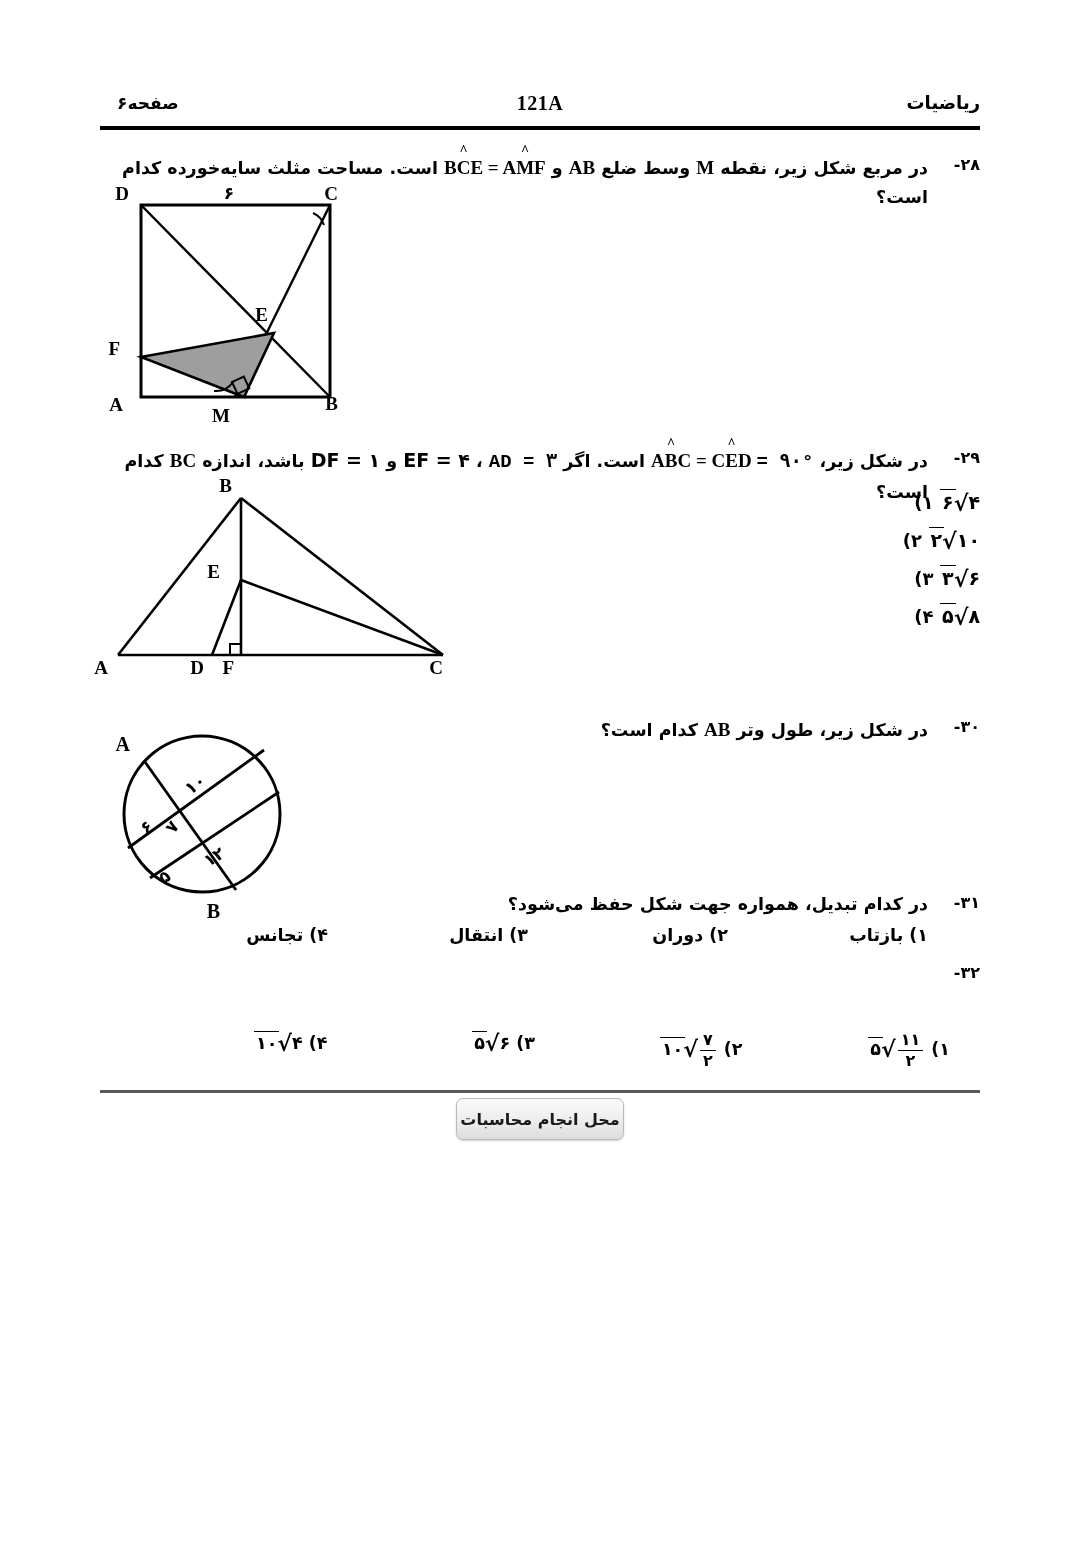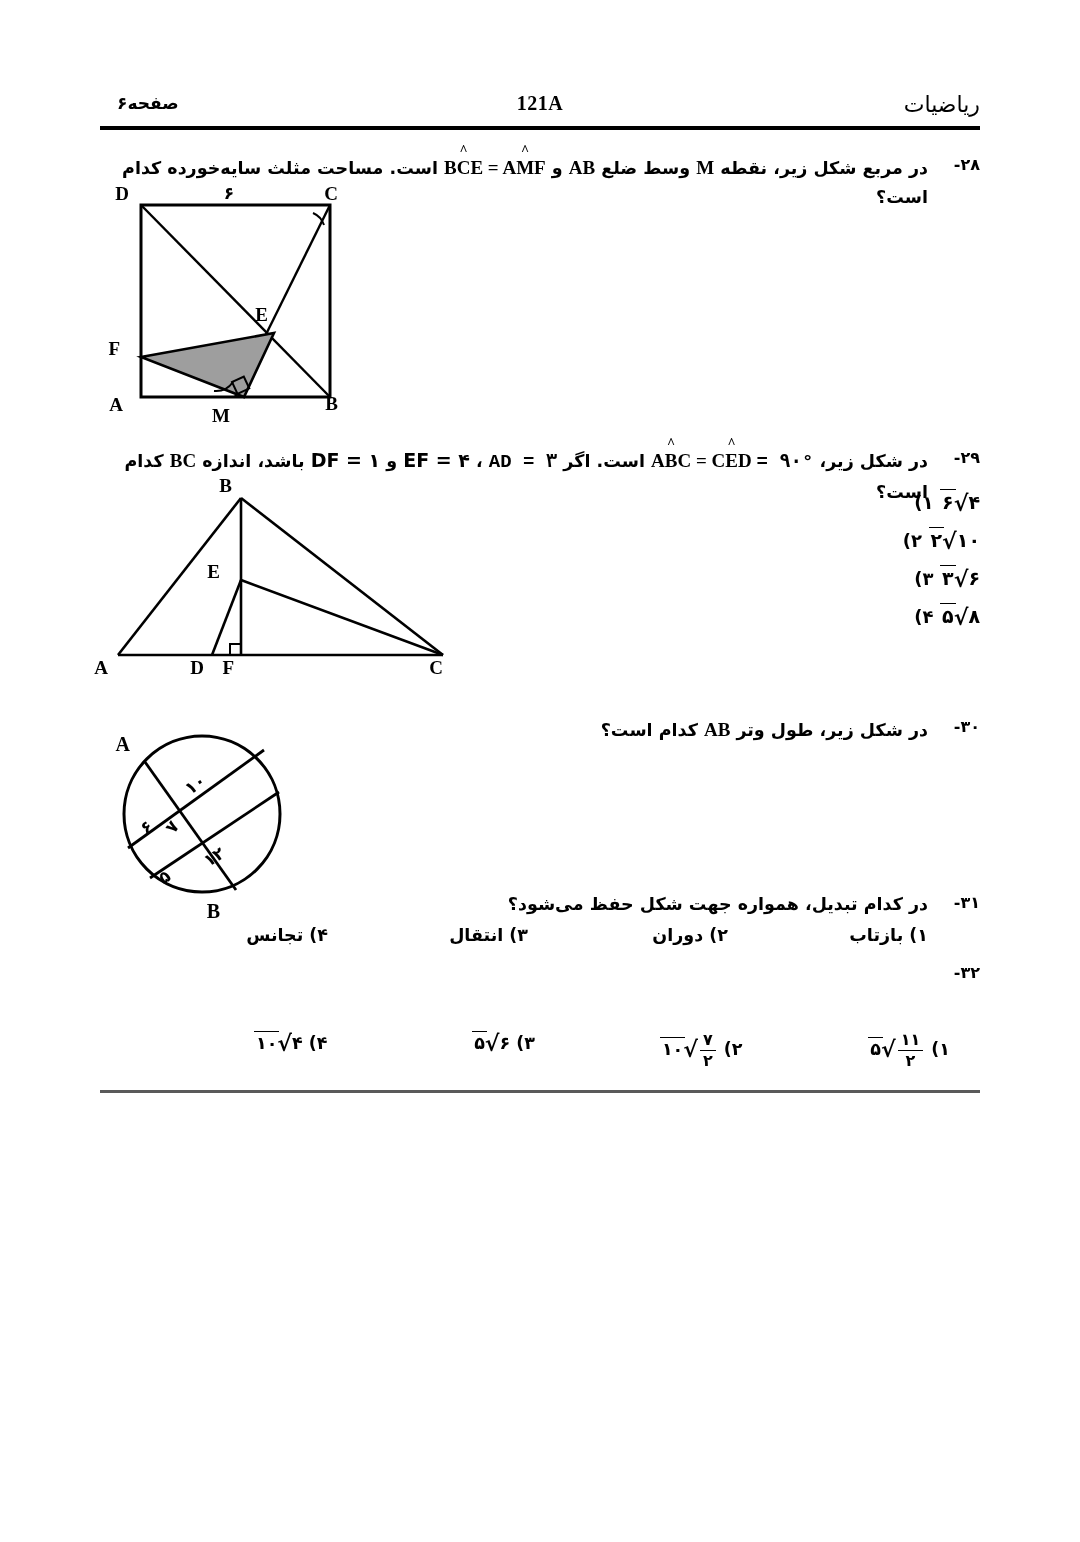--- a/index.html
+++ b/index.html
@@ -26,22 +26,22 @@
     top: 92px;
     right: 100px;
     left: 100px;
     height: 30px;
     direction: rtl;
   }
   .header .subject {
     position: absolute;
     right: 0;
     top: 0;
-    font-size: 22px;
-    font-weight: normal;
+    font-size: 18px;
+    font-weight: bold;
   }
   .header .code {
     position: absolute;
     left: 50%;
     transform: translateX(-50%);
     top: 0;
     font-size: 20px;
     font-weight: bold;
     font-family: "Liberation Serif", serif;
     letter-spacing: .5px;
@@ -408,14 +408,17 @@
       <span>۳)</span>
       <span class="rad"><span>۶</span><span class="sign">√</span><span class="rand">۵</span></span>
     </div>
     <div class="opt" style="width:208px;">
       <span>۴)</span>
       <span class="rad"><span>۴</span><span class="sign">√</span><span class="rand">۱۰</span></span>
     </div>
   </div>
 
   <div class="rule-bottom"></div>
+  <div class="calcbox">
+    <span>محل انجام محاسبات</span>
+  </div>
 
 </div>
 
 </body></html>

